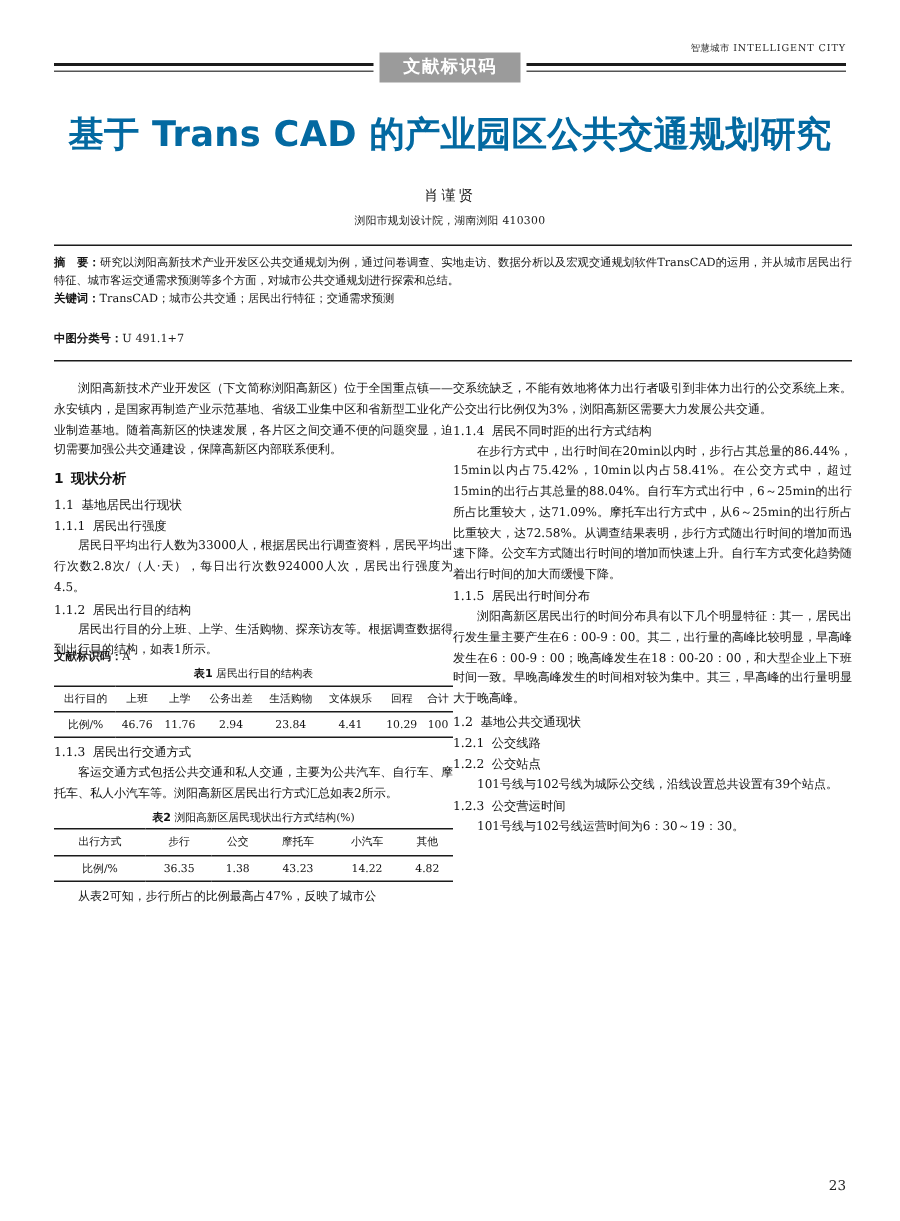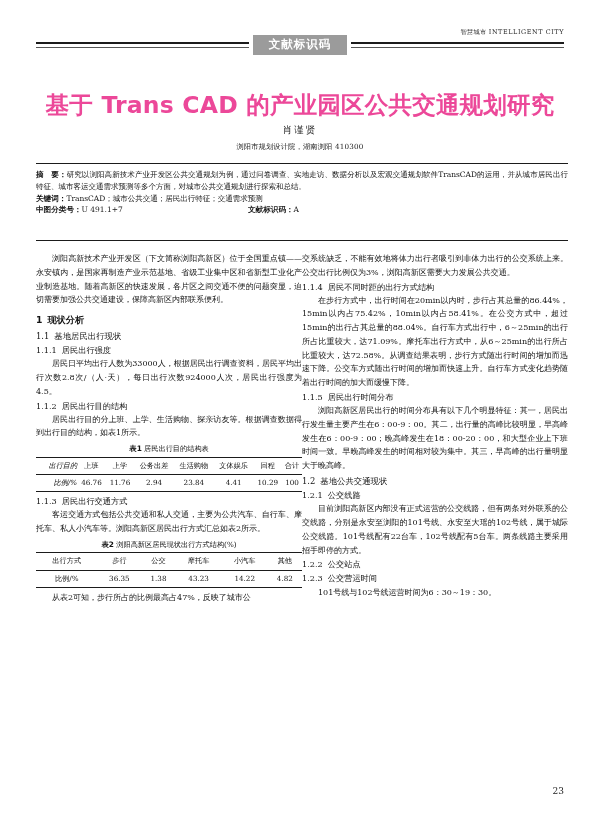--- a/index.html
+++ b/index.html
@@ -79,24 +79,23 @@
   .title {
     position: absolute;
     top: 76px;
     left: 36px;
     right: 36px;
     text-align: center;
     font-family: "DejaVu Sans", "Liberation Sans", sans-serif;
     font-weight: bold;
     font-size: 23.5px;
     letter-spacing: 0.2px;
-    color: #ec4899;
+    color: #0369a1;
     line-height: 1.15;
     white-space: nowrap;
-    margin-top: 16px;
   }
   .author {
     position: absolute;
     top: 124px;
     left: 0; right: 0;
     text-align: center;
     font-size: 9.5px;
     letter-spacing: 2px;
     color: #1a1a1a;
   }
@@ -125,23 +124,24 @@
     color: #141414;
     text-align: justify;
   }
   .lbl {
     font-family: "DejaVu Sans", "Liberation Sans", sans-serif;
     font-weight: bold;
     font-size: 7.6px;
   }
   .kwline { margin-top: 1px; }
   .clcrow {
-    margin-top: 1px;
+    margin-top: 17px;
     display: flex;
     font-size: 7.5px;
+    flex-direction: column;
   }
   .clcrow .c1 { width: 212px; flex: 0 0 212px; }
 
   
   .bodyarea {
     position: absolute;
     top: 240px;
     left: 36px;
     right: 32px;
     bottom: 46px;
@@ -215,21 +215,21 @@
     padding: 2px 0 2px 0;
     text-align: center;
     white-space: nowrap;
   }
   table.dt tbody td {
     border-bottom: 1.3px solid #1b1b1b;
     padding: 2px 0 2px 0;
     text-align: center;
     white-space: nowrap;
   }
-  table.dt th.lead, table.dt td.lead { text-align: right; padding-left: 1px; font-style: italic; }
+  table.dt th.lead, table.dt td.lead { text-align: center; padding-left: 1px; }
 
   
   .folio {
     position: absolute;
     right: 36px;
     bottom: 18px;
     font-size: 9px;
     color: #222;
     font-family: "DejaVu Serif", "Liberation Serif", serif;
   }
@@ -376,25 +376,25 @@
         </h4>
         <p class="para">浏阳高新区居民出行的时间分布具有以下几个明显特征：其一，居民出行发生量主要产生在6：00-9：00。其二，出行量的高峰比较明显，早高峰发生在6：00-9：00；晚高峰发生在18：00-20：00，和大型企业上下班时间一致。早晚高峰发生的时间相对较为集中。其三，早高峰的出行量明显大于晚高峰。</p>
 
         <h3 class="h2">
           <span class="hnum">1.2</span><span>基地公共交通现状</span>
         </h3>
 
         <h4 class="h3">
           <span class="hnum">1.2.1</span><span>公交线路</span>
         </h4>
-        <p class="para">目前浏阳高新区内部没有正式运营的公交线路，但有两条对外联系的公交线路，分别是永安至浏阳的101号线、永安至大瑶的102号线，属于城际公交线路。101号线配有22台车，102号线配有5台车。两条线路主要采用招手即停的方式。</p>
 
         <h4 class="h3">
           <span class="hnum">1.2.2</span><span>公交站点</span>
         </h4>
+        <p class="para">101号线与102号线为城际公交线，沿线设置总共设置有39个站点。</p>
 
         <h4 class="h3">
           <span class="hnum">1.2.3</span><span>公交营运时间</span>
         </h4>
         <p class="para">101号线与102号线运营时间为6：30～19：30。</p>
       </div>
 
     </div>
   </div>
 

